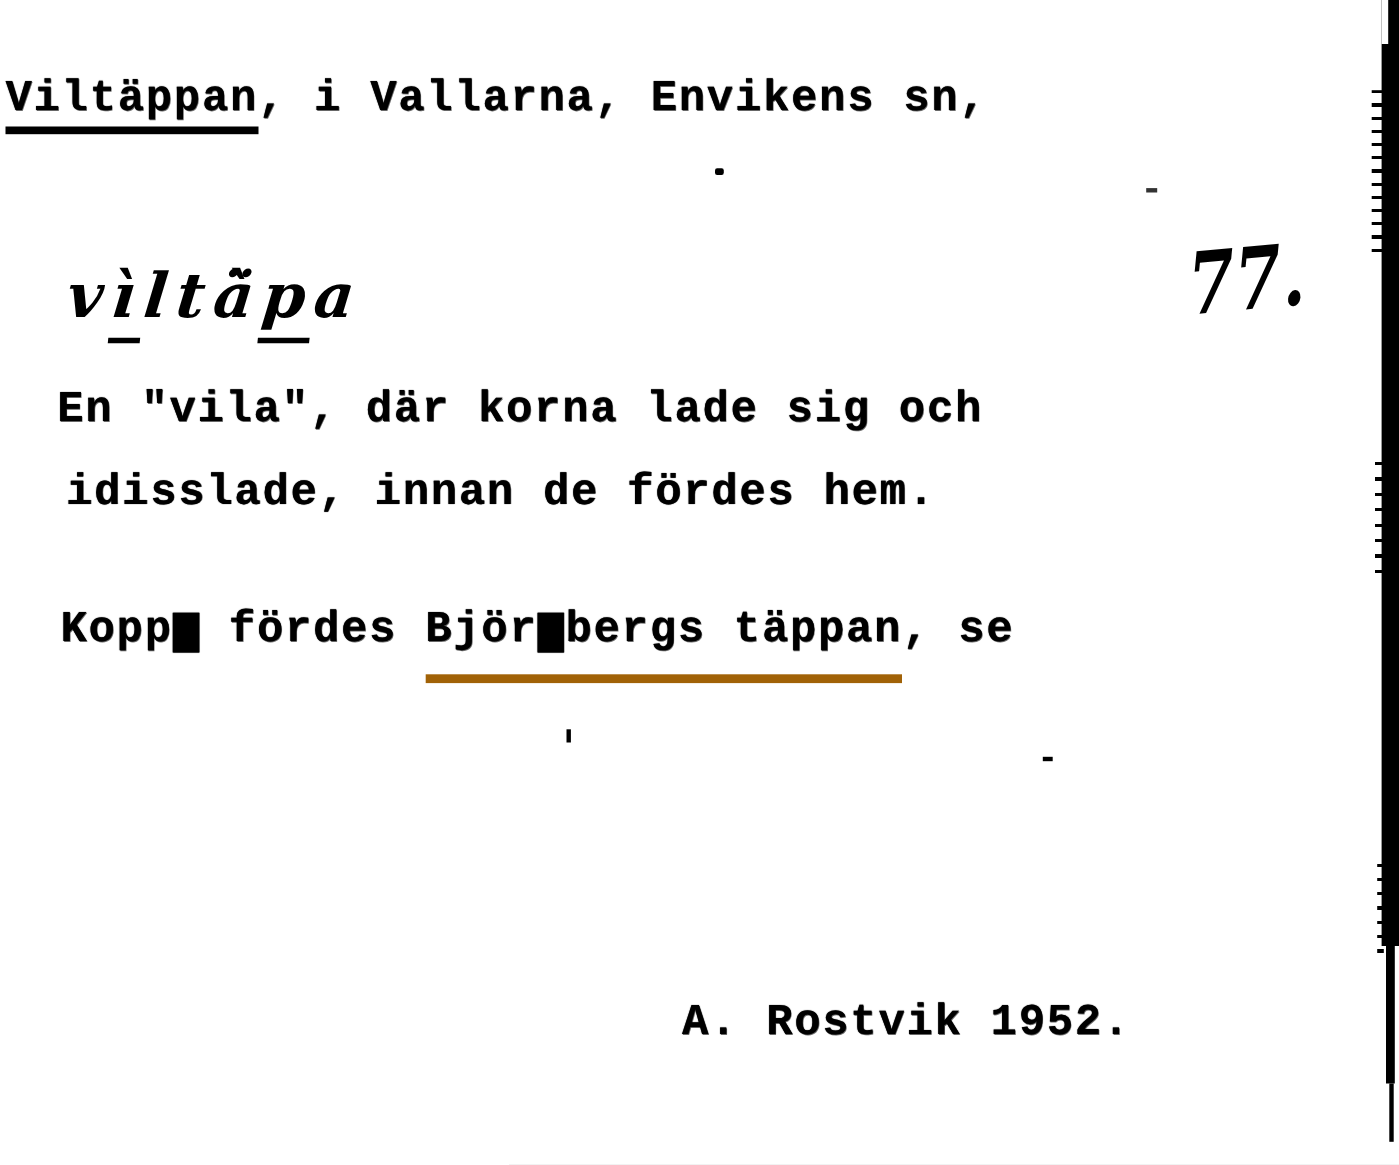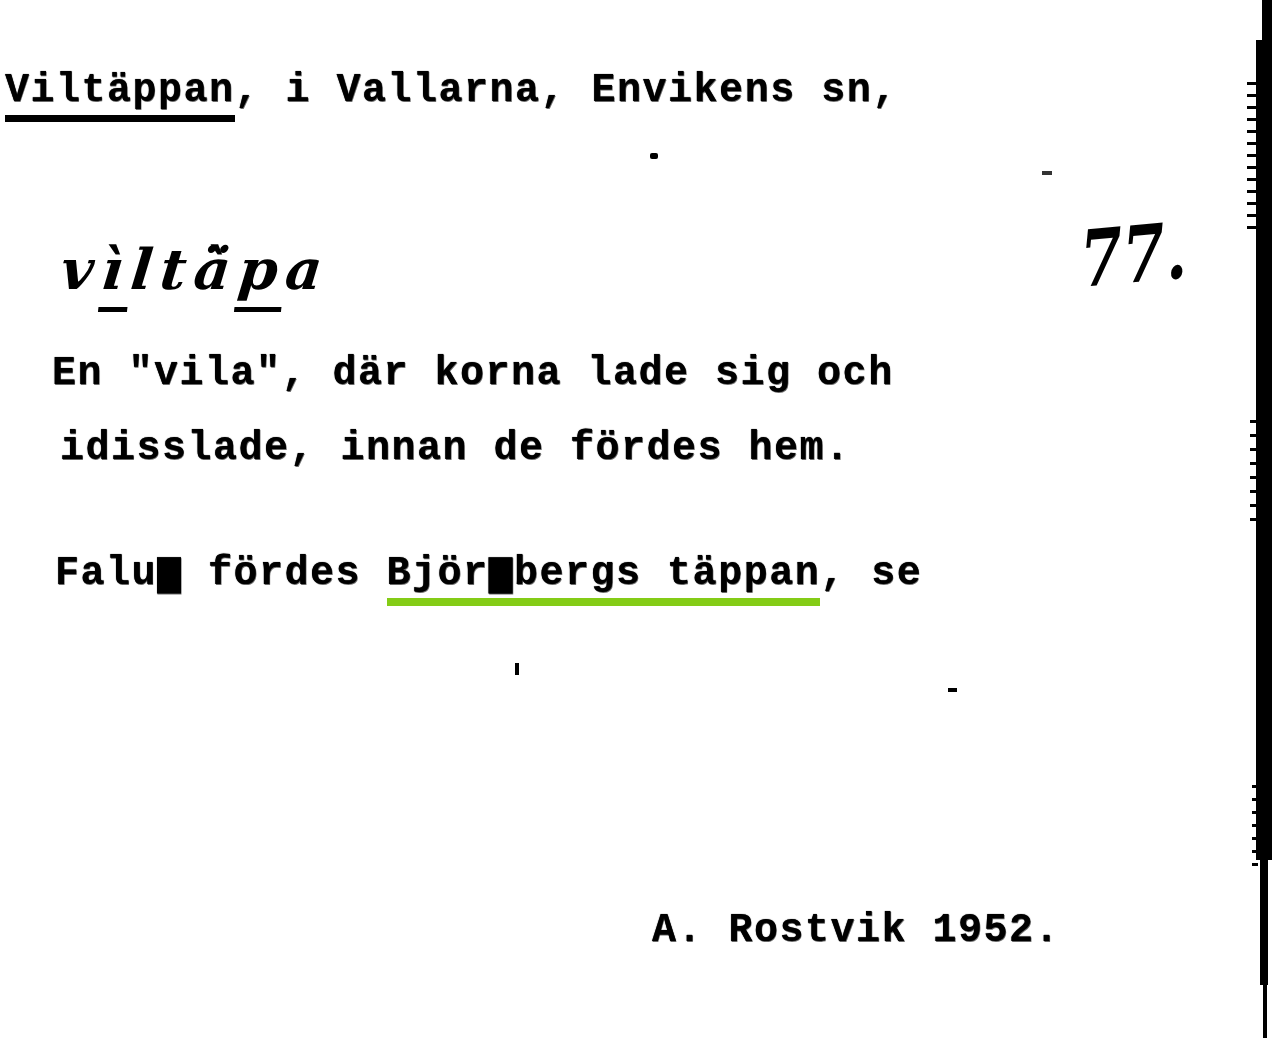--- a/index.html
+++ b/index.html
@@ -13,23 +13,23 @@
     position:absolute;white-space:pre;font-size:40px;line-height:1;
     letter-spacing:1.5px;
     text-shadow:0 0 1px rgba(0,0,0,.85), .6px .6px 0 rgba(0,0,0,.55);
   }
   .l-header1{left:5px;top:71px;}
   .l-header2{left:330px;top:146px;}
   .l-p1a{left:52px;top:354px;}
   .l-p1b{left:60px;top:429px;}
   .l-p2a{left:55px;top:554px;}
   .l-p2b{left:55px;top:632px;}
-  .l-sig{left:652px;top:911px;}
+  .l-sig{left:620px;top:911px;}
   .u{display:inline-block;border-bottom:7px solid #000;padding-bottom:4px;}
-  .u2{display:inline-block;border-bottom:8px solid #84cc16;padding-bottom:4px;}
+  .u2{display:inline-block;border-bottom:8px solid #a16207;padding-bottom:19px;}
   .blot{display:inline-block;transform:scaleY(.8) translateY(3px);}
   
   .hand{
     position:absolute;font-family:"DejaVu Serif",serif;font-style:italic;
     font-weight:bold;color:#000;
   }
   .phonetic{
     left:58px;top:236px;font-size:56px;letter-spacing:8px;
     transform:skewX(-6deg);transform-origin:left bottom;white-space:pre;
   }
@@ -65,21 +65,21 @@
   <div class="line l-header1"><span class="u">Viltäppan</span><span>, i Vallarna, Envikens sn,</span></div>
 
 
   <div class="hand phonetic"><span>v</span><span class="hu">ì</span><span>ltä̀</span><span class="hu">p</span><span>a</span></div>
 
   <div class="hand pagenum">77.</div>
 
   <div class="line l-p1a">En "vila", där korna lade sig och</div>
   <div class="line l-p1b">idisslade, innan de fördes hem.</div>
 
-  <div class="line l-p2a"><span>Falu</span><span class="blot">█</span><span> fördes </span><span class="u2"><span>Björ</span><span class="blot">█</span><span>bergs täppan</span></span><span>, se</span></div>
+  <div class="line l-p2a"><span>Kopp</span><span class="blot">█</span><span> fördes </span><span class="u2"><span>Björ</span><span class="blot">█</span><span>bergs täppan</span></span><span>, se</span></div>
 
   <div class="line l-sig">A. Rostvik 1952.</div>
 
   <div class="artifact band-a"></div>
   <div class="artifact band-b"></div>
   <div class="artifact band-c"></div>
   <div class="band-notch artifact" style="background:#fff;"></div>
   <div class="frill frill-1"></div>
   <div class="frill frill-2"></div>
   <div class="frill frill-3"></div>

